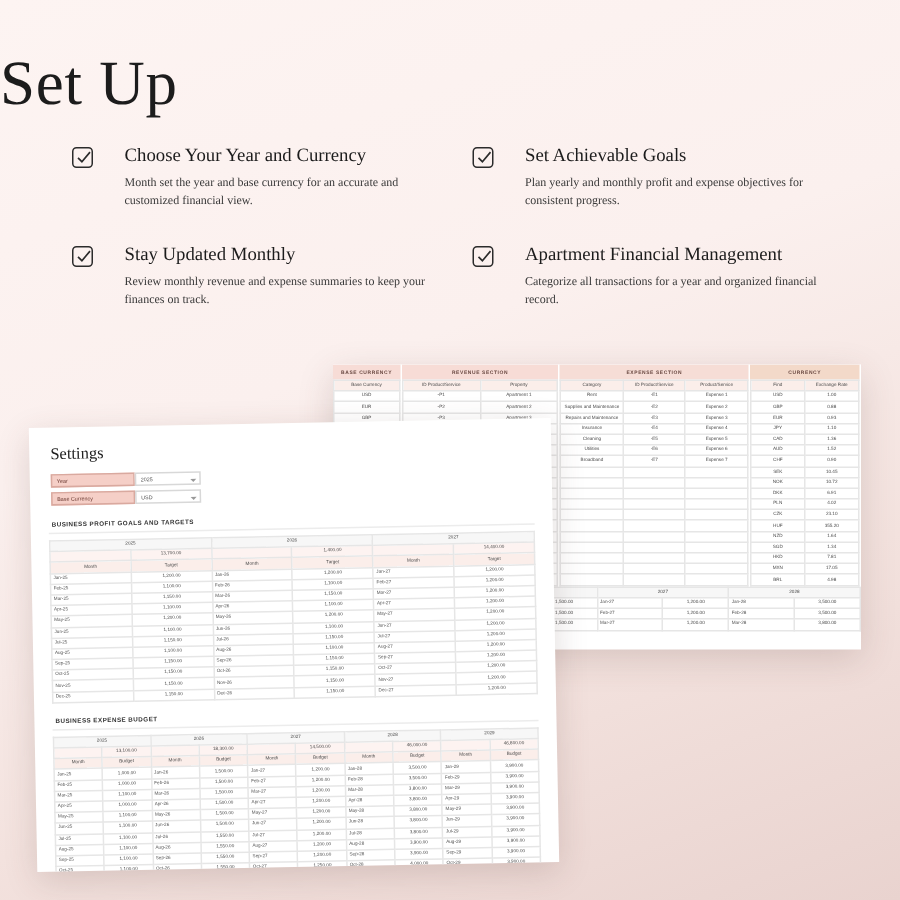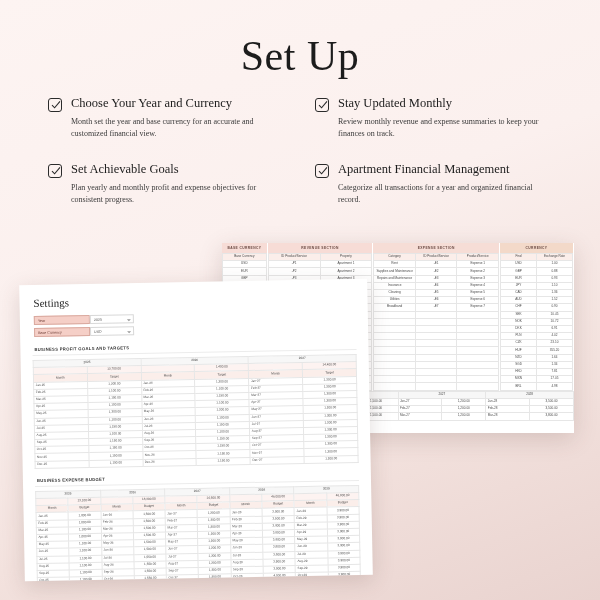--- a/index.html
+++ b/index.html
@@ -5,38 +5,38 @@
   * { box-sizing: border-box; }
   html, body { margin:0; padding:0; }
   body {
     width:600px; height:600px;
     font-family:"Liberation Sans", sans-serif;
     background: linear-gradient(160deg, #fdf4f2 0%, #fbf0ee 40%, #f3e2de 70%, #e9d3cf 100%);
     overflow:hidden;
     position:relative;
   }
   .page-title {
-    text-align:center;
+    text-align:left;
     font-family:"Liberation Serif", serif;
     font-size:42px;
     font-weight:400;
     color:#1c1c1c;
     letter-spacing:0.5px;
     margin:0;
     padding-top:32px;
   }
   .features {
     position:absolute;
     top:96px; left:48px; right:40px;
     display:grid;
     grid-template-columns: 1fr 1fr;
     column-gap:22px;
     row-gap:22px;
   }
-  .feature { display:flex; gap:9px; align-items:flex-start; }
+  .feature { display:flex; gap:21px; align-items:flex-start; }
   .check {
     flex:0 0 auto;
     width:14px; height:14px;
     margin-top:2px;
     border:1px solid #2b2b2b;
     border-radius:3px;
     position:relative;
   }
   .check svg { position:absolute; left:1px; top:0px; }
   .feature-txt { min-width:0; }
@@ -182,34 +182,34 @@
     </div>
   </div>
 
   <div class="feature">
     <span class="check">
       <svg width="12" height="12" viewBox="0 0 12 12">
           <path d="M2 6.2 L4.6 8.8 L10 2.4" stroke="#2b2b2b" stroke-width="1.1" fill="none"></path>
         </svg>
     </span>
     <div class="feature-txt">
-      <p class="feature-title">Stay Updated Monthly</p>
-      <p class="feature-desc">Review monthly revenue and expense summaries to keep your finances on track.</p>
+      <p class="feature-title">Set Achievable Goals</p>
+      <p class="feature-desc">Plan yearly and monthly profit and expense objectives for consistent progress.</p>
     </div>
   </div>
 
   <div class="feature">
     <span class="check">
       <svg width="12" height="12" viewBox="0 0 12 12">
           <path d="M2 6.2 L4.6 8.8 L10 2.4" stroke="#2b2b2b" stroke-width="1.1" fill="none"></path>
         </svg>
     </span>
     <div class="feature-txt">
-      <p class="feature-title">Set Achievable Goals</p>
-      <p class="feature-desc">Plan yearly and monthly profit and expense objectives for consistent progress.</p>
+      <p class="feature-title">Stay Updated Monthly</p>
+      <p class="feature-desc">Review monthly revenue and expense summaries to keep your finances on track.</p>
     </div>
   </div>
 
   <div class="feature">
     <span class="check">
       <svg width="12" height="12" viewBox="0 0 12 12">
           <path d="M2 6.2 L4.6 8.8 L10 2.4" stroke="#2b2b2b" stroke-width="1.1" fill="none"></path>
         </svg>
     </span>
     <div class="feature-txt">

